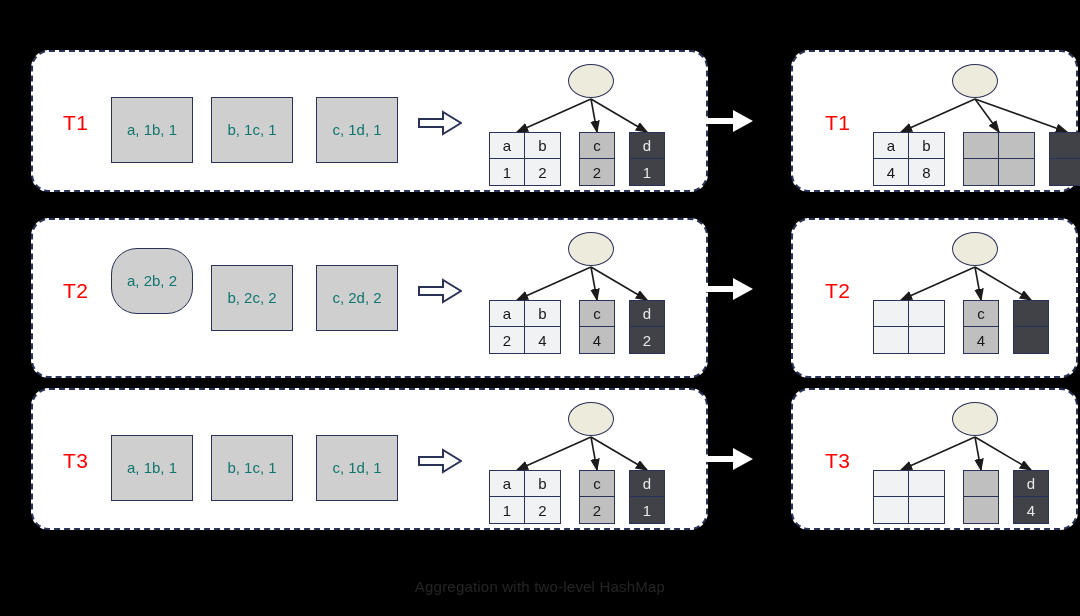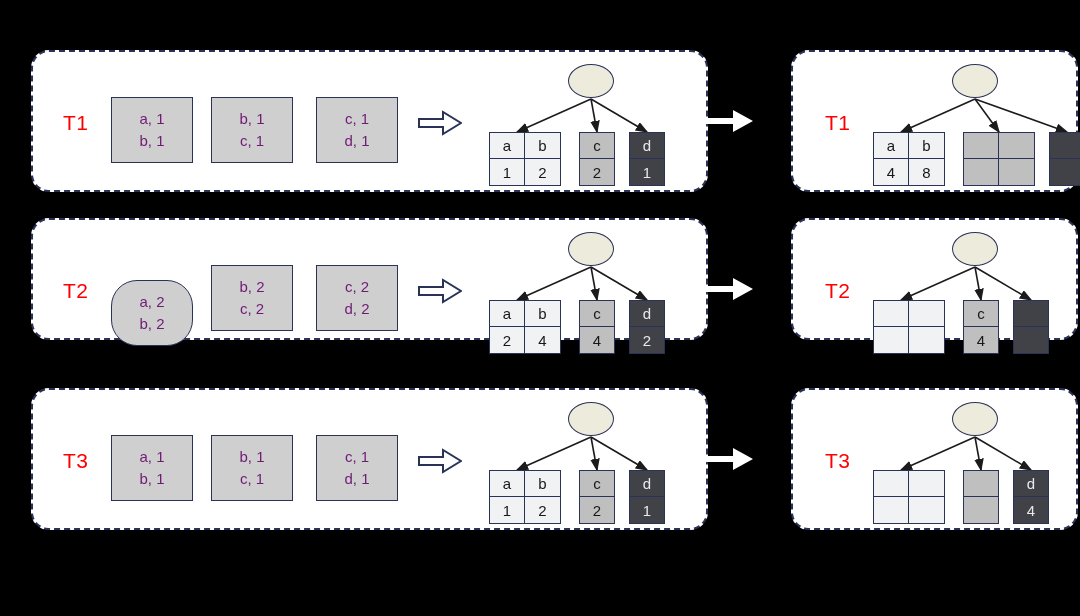--- a/index.html
+++ b/index.html
@@ -28,21 +28,21 @@
     background: #ffffff;
     border: 2px dashed #2b3257;
     border-radius: 18px;
     box-sizing: border-box;
     margin-left: 24px;
   }
   .panel-left  { left: 7px;   width: 677px; }
   .panel-right { left: 767px; width: 287px; }
 
   .row1 { top: 50px;  height: 142px; }
-  .row2 { top: 218px; height: 122px; padding-left: 40px; }
+  .row2 { top: 218px; height: 160px; padding-left: 40px; }
   .row3 { top: 388px; height: 142px; text-align: center; }
 
   
   .tlabel {
     position: absolute;
     color: #fe0000;
     font-size: 21px;
     line-height: 1;
     letter-spacing: 0.3px;
     white-space: nowrap;
@@ -51,25 +51,25 @@
 
   
   .batch {
     position: absolute;
     width: 82px;
     height: 66px;
     background: #cfcfcf;
     border: 1.5px solid #2b3257;
     box-sizing: border-box;
     display: flex;
-    flex-direction: column;
+    flex-direction: row;
     align-items: center;
     justify-content: center;
     font-size: 15px;
-    color: #701a75;
+    color: #0f766e;
     line-height: 1.45;
   }
   .batch span { display: block; }
 
   
   .hollow-arrow {
     position: absolute;
     width: 44px;
     height: 28px;
   }
@@ -218,21 +218,21 @@
       </div>
       <div class="htable tbl-dark" style="left: 256px; top: 80px; width: 72px; height: 54px; grid-template-columns: repeat(2, 1fr); grid-template-rows: repeat(2, 1fr);">
         <div class="cell lastrow0"></div>
         <div class="cell lastrow0 lastcol"></div>
         <div class="cell lastrow"></div>
         <div class="cell lastrow lastcol"></div>
       </div>
     </div>
     <div class="panel panel-left row2">
       <div class="tlabel" style="left: 30px; top: 60px;">T2</div>
-      <div class="batch" style="left: 78px; top: 60px; border-radius: 26px;">
+      <div class="batch" style="left: 78px; top: 28px; border-radius: 26px;">
         <span>a, 2</span>
         <span>b, 2</span>
       </div>
       <div class="batch" style="left: 178px; top: 45px;">
         <span>b, 2</span>
         <span>c, 2</span>
       </div>
       <div class="batch" style="left: 283px; top: 45px;">
         <span>c, 2</span>
         <span>d, 2</span>
@@ -372,13 +372,14 @@
       </div>
       <div class="htable tbl-mid" style="left: 170px; top: 80px; width: 36px; height: 54px; grid-template-columns: repeat(1, 1fr); grid-template-rows: repeat(2, 1fr);">
         <div class="cell lastrow0 lastcol"></div>
         <div class="cell lastrow lastcol"></div>
       </div>
       <div class="htable tbl-dark" style="left: 220px; top: 80px; width: 36px; height: 54px; grid-template-columns: repeat(1, 1fr); grid-template-rows: repeat(2, 1fr);">
         <div class="cell lastrow0 lastcol">d</div>
         <div class="cell lastrow lastcol">4</div>
       </div>
     </div>
+    <div class="caption">Aggregation with two-level HashMap</div>
   </div>
 
 </body></html>

